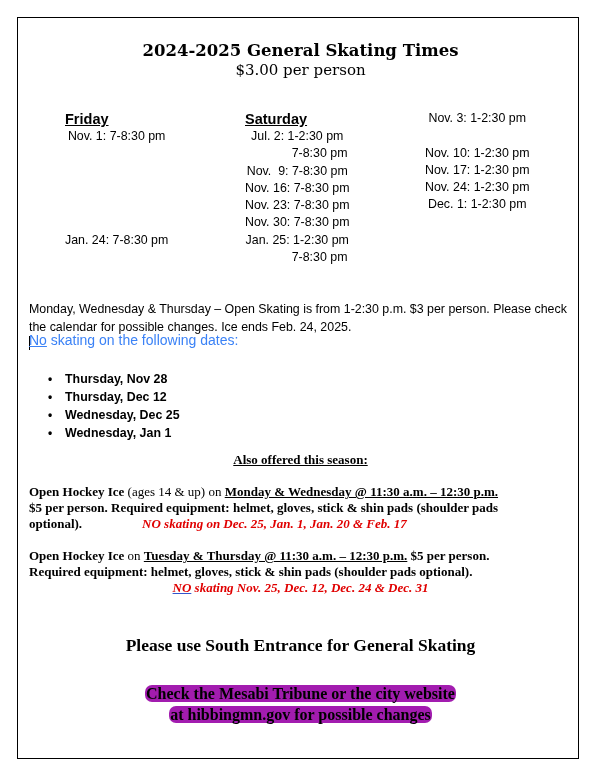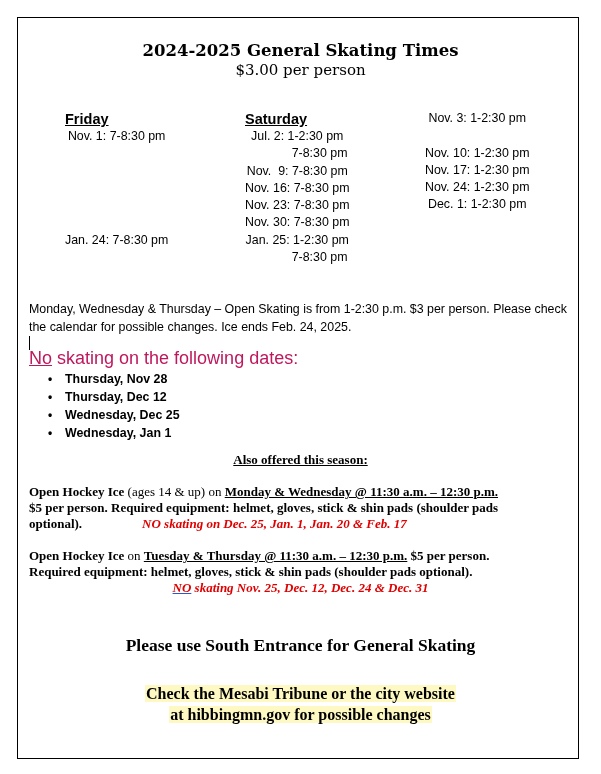--- a/index.html
+++ b/index.html
@@ -15,36 +15,36 @@
 
   .title { left: 0; width: 601px; text-align: center; top: 41px; font-size: 16.5px; font-weight: bold; color: #000; }
   .subtitle { left: 0; width: 601px; text-align: center; top: 61px; font-size: 15px; color: #000; }
 
   .col { position: absolute; top: 110px; font-size: 12.4px; color: #000; }
   .col .head { font-weight: bold; text-decoration: underline; font-size: 14.5px; height: 18px; line-height: 18px; }
   .col .line { height: 17.3px; line-height: 17.3px; white-space: pre; text-align: center; }
 
   .para { left: 29px; top: 300px; font-size: 12.4px; line-height: 18px; color: #000; white-space: normal; width: 550px; }
   .cursor { position: absolute; left: 29px; top: 336px; width: 1px; height: 14px; background: #000; }
-  .nolist-head { left: 29px; top: 348px; font-size: 18px; color: #be185d; }
+  .nolist-head { left: 29px; top: 332px; font-size: 14px; color: #3b82f6; }
   .nolist-head u { text-decoration: underline; }
   .bullets { left: 48px; top: 370px; font-size: 12.4px; color: #000; }
   .bullets .b { height: 18px; line-height: 18px; position: relative; padding-left: 17px; }
   .bullets .b::before { content: "\2022"; position: absolute; left: 0; top: 0; font-size: 12px; }
 
   .also { left: 0; width: 601px; text-align: center; top: 452px; font-size: 13px; font-weight: bold; text-decoration: underline; color: #000; }
 
   .hockey { left: 29px; font-size: 13px; color: #000; line-height: 16.5px; }
   .b { font-weight: bold; }
   .ul { text-decoration: underline; margin-top: 12px; }
   .red-ital { color: #e00000; font-weight: bold; font-style: italic; }
 
   .south { left: 0; width: 601px; text-align: center; top: 635px; font-size: 17.5px; font-weight: bold; color: #000; }
   .hl-wrap { left: 0; width: 601px; text-align: center; font-size: 16px; font-weight: bold; color: #000; }
-  .hl { background: #fef9c3; padding: 0 1px; }
+  .hl { background: #a21caf; padding: 0 1px; border-radius: 7px; }
 </style>
 </head>
 <body>
 
 <div class="page-border"></div>
 
 <div class="abs serif title">2024-2025 General Skating Times</div>
 <div class="abs serif subtitle">$3.00 per person</div>
 
 <div class="col sans" style="left:65px;">

